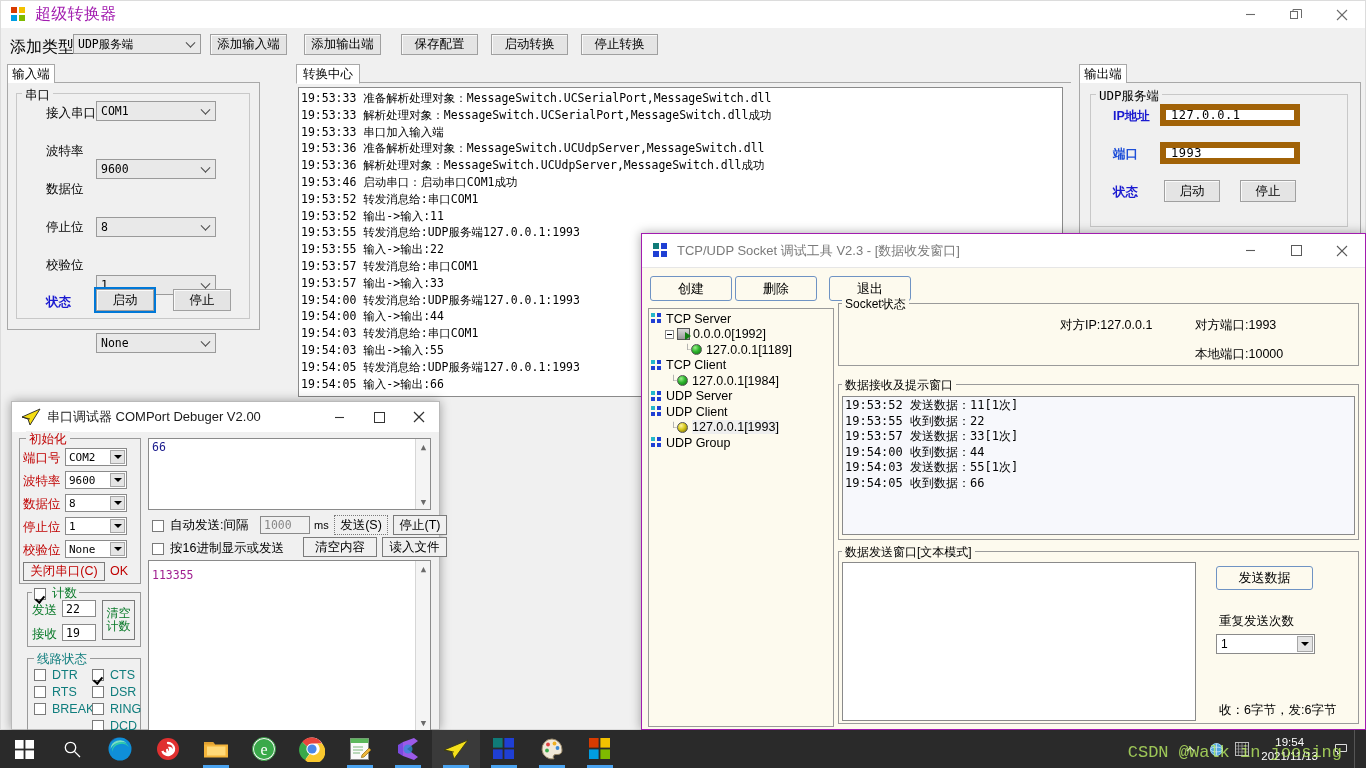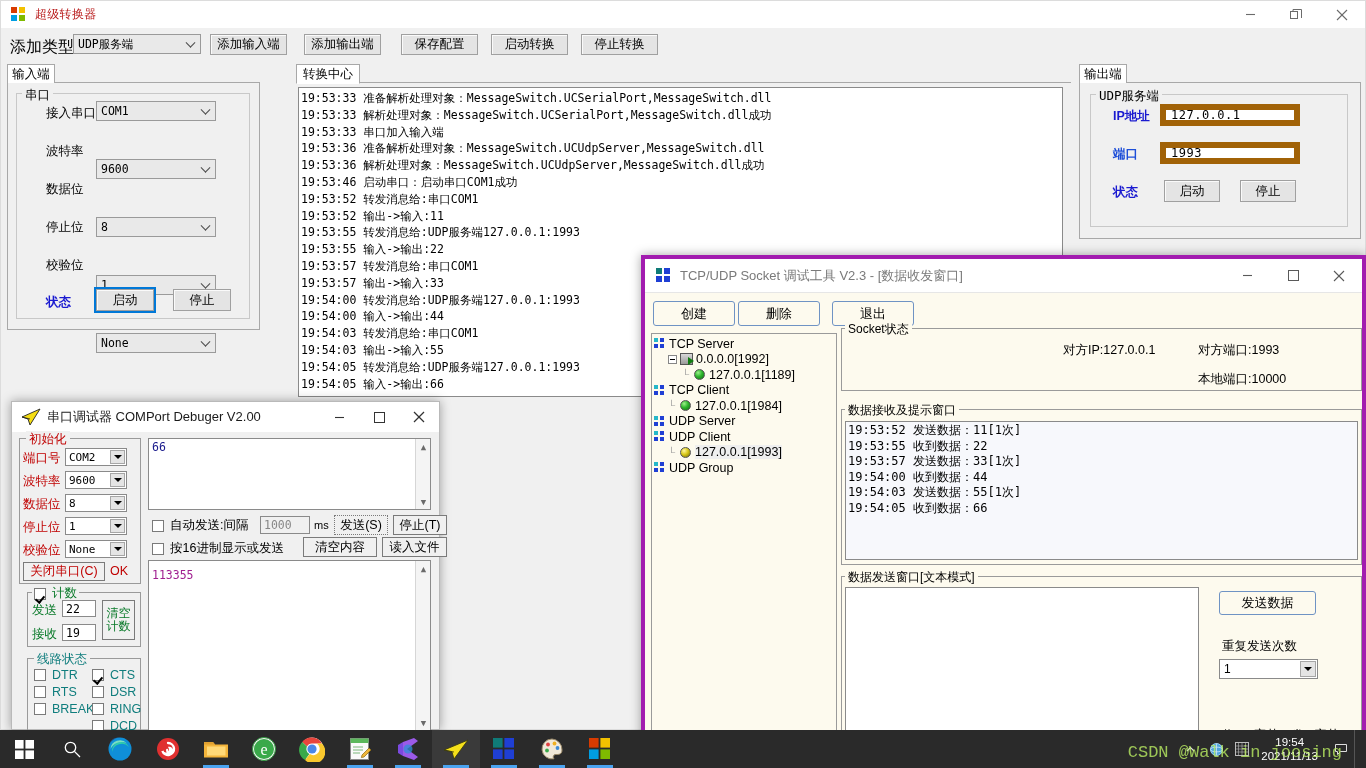--- a/index.html
+++ b/index.html
@@ -27,21 +27,21 @@
   #mainwin .titlebar .ticon {
     width:16px; height:16px; margin:0 8px 0 10px; position:relative; flex:none;
   }
   .winlogo-4 { position:relative; width:15px; height:15px; }
   .winlogo-4 i { position:absolute; width:6px; height:6px; display:block; }
   .winlogo-4 i.a { left:0; top:0; background:#d83b01; }
   .winlogo-4 i.b { left:8px; top:0; background:#f2c100; }
   .winlogo-4 i.c { left:0; top:8px; background:#009ee3; }
   .winlogo-4 i.d { left:8px; top:8px; background:#7fba00; }
   #mainwin .titlebar .ttext {
-    font-size:12px; color:#b91c1c; letter-spacing:.3px;
+    font-size:16px; color:#a21caf; letter-spacing:.3px;
   }
   #mainwin .wbtns { margin-left:auto; display:flex; height:28px; }
   #mainwin .wbtns div {
     width:46px; height:28px; display:flex; align-items:center; justify-content:center;
     color:#6b6b6b;
   }
   .cbx {
     background:#e9e9e9; border:1px solid #9a9a9a;
     font-family:"DejaVu Sans Mono", monospace; font-size:11.5px; color:#000;
     display:flex; align-items:center; padding-left:4px; position:relative;
@@ -93,23 +93,22 @@
   #logbox .rows { padding:2px 0 0 2px; }
   .logrow {
     font-family:"DejaVu Sans Mono", monospace; font-size:11.5px; color:#000;
     white-space:nowrap; line-height:16.8px;
   }
   .logrow .tm { letter-spacing:0px; }
 
   
   #sockwin {
     position:absolute; left:641px; top:233px; width:725px; height:497px;
-    background:#fdfaee; border:4px solid #a21caf;
+    background:#fdfaee; border:1px solid #a21caf;
     box-shadow:0 0 10px rgba(0,0,0,.35);
-    margin-top:22px;
   }
   #sockwin .titlebar {
     height:34px; background:#fff; display:flex; align-items:center;
     border-bottom:1px solid #e6e6e6;
   }
   #sockwin .titlebar .ttext { font-size:13px; color:#7a7a7a; }
   .sq4 { position:relative; width:15px; height:15px; margin:0 9px 0 11px; flex:none; }
   .sq4 i { position:absolute; width:6px; height:6px; display:block; }
   .sq4 i.a { left:0; top:0; background:#0f7b78; }
   .sq4 i.b { left:8px; top:0; background:#1f3fd4; }
@@ -420,21 +419,21 @@
           </svg>
       </div>
     </div>
   </div>
 
   <div class="btnrnd" style="position:absolute;left:8px;top:42px;width:82px;height:25px;">创建</div>
   <div class="btnrnd" style="position:absolute;left:93px;top:42px;width:82px;height:25px;">删除</div>
   <div class="btnrnd" style="position:absolute;left:187px;top:42px;width:82px;height:25px;">退出</div>
 
   <div id="tree" style="left:6px;top:74px;width:186px;height:419px;">
-    <div style="padding:2px 0 0 2px;">
+    <div style="padding:2px 0 0 2px;text-align:right;">
         <div class="trow" style="padding-left: 0px;">
           <span class="ticon4">
             <i class="a"></i>
             <i class="b"></i>
             <i class="c"></i>
             <i class="d"></i>
           </span>
           <span>TCP Server</span>
         </div>
         <div class="trow" style="padding-left: 14px;">

